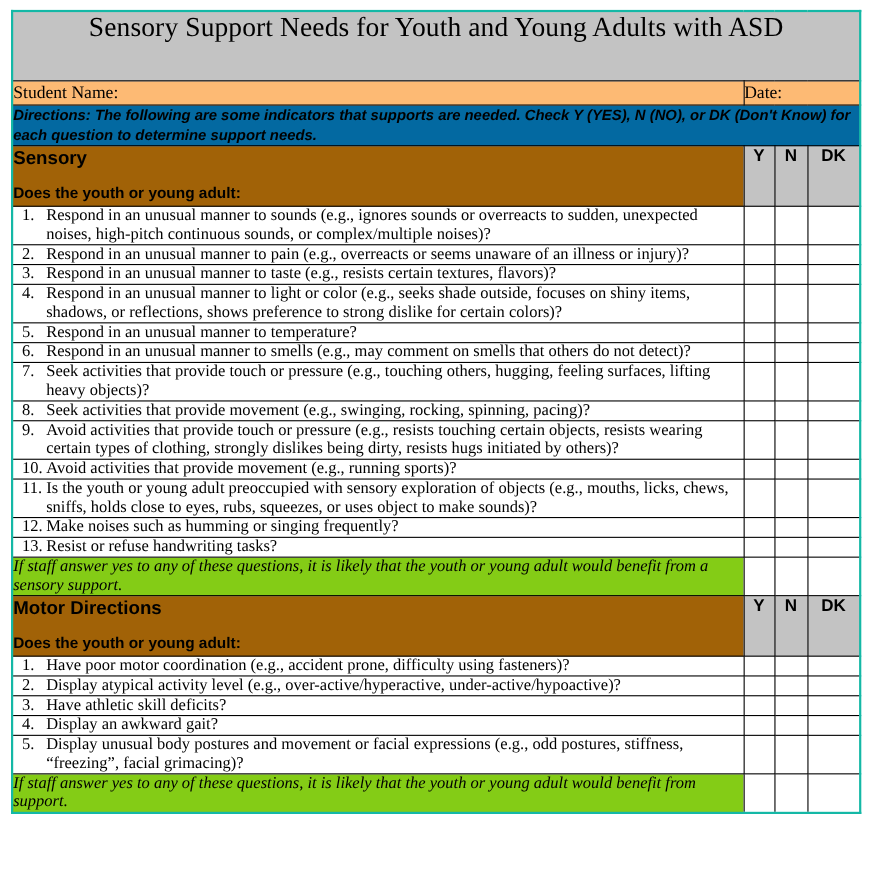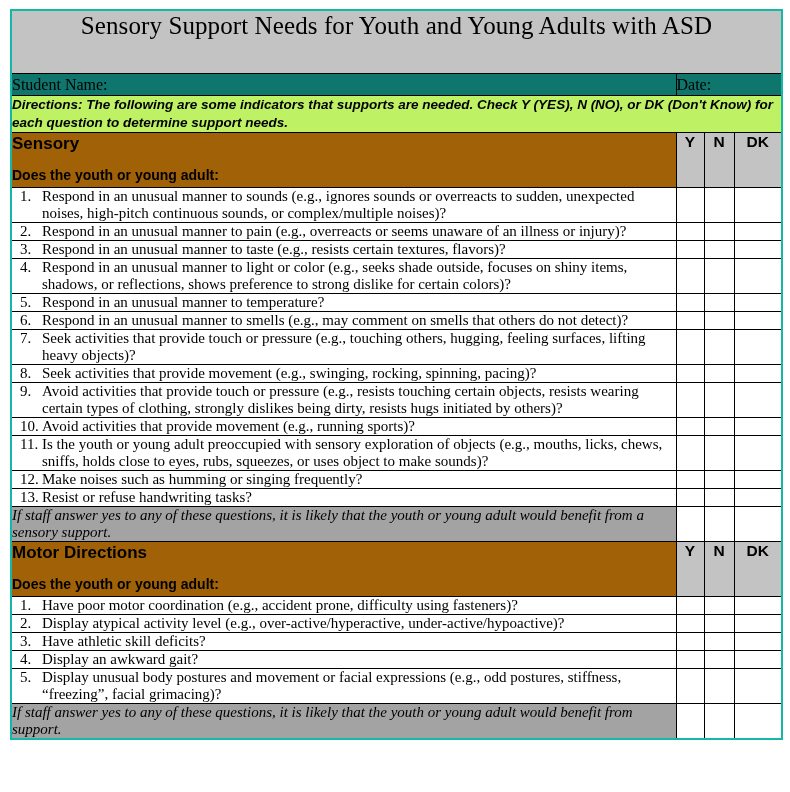--- a/index.html
+++ b/index.html
@@ -54,27 +54,27 @@
     padding: 0 4px;
   }
 
   
   .ident-cell {
     height: 21px;
     font-family: "Liberation Serif", serif;
     font-size: 16px;
     line-height: 21px;
     padding-left: 4px;
-    background: #0f766e;
+    background: #fdba74;
     white-space: nowrap;
   }
 
   
   .directions-cell {
-    background: #bef264;
+    background: #0369a1;
     padding: 1px 6px 2px 4px;
   }
   .directions-text {
     font-family: "Liberation Sans", sans-serif;
     font-weight: bold;
     font-style: italic;
     font-size: 13.5px;
     line-height: 18px;
     color: #000000;
   }
@@ -135,21 +135,21 @@
     font-size: 15px;
     line-height: 17px;
     padding-right: 2px;
   }
   .ans-cell {
     background: #ffffff;
   }
 
   
   .note-cell {
-    background: #a3a3a3;
+    background: #84cc16;
     padding: 0 4px 1px 4px;
     margin-top: 41px;
   }
   .note-text {
     font-family: "Liberation Serif", serif;
     font-style: italic;
     font-size: 15px;
     line-height: 17px;
     color: #000000;
   }

